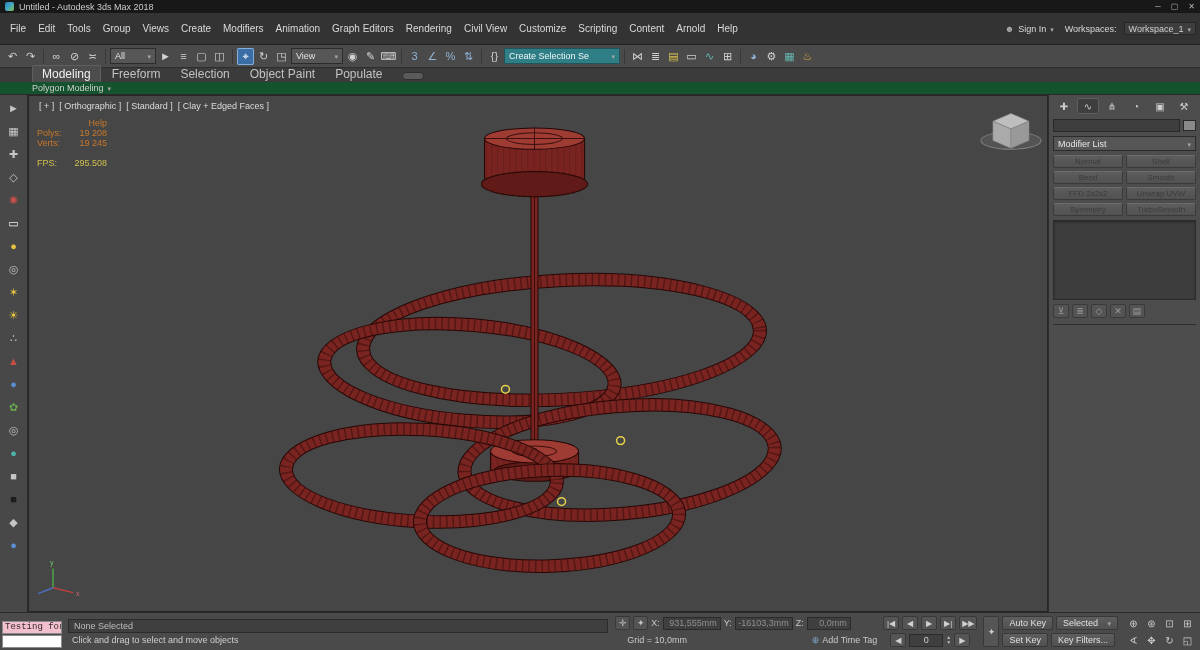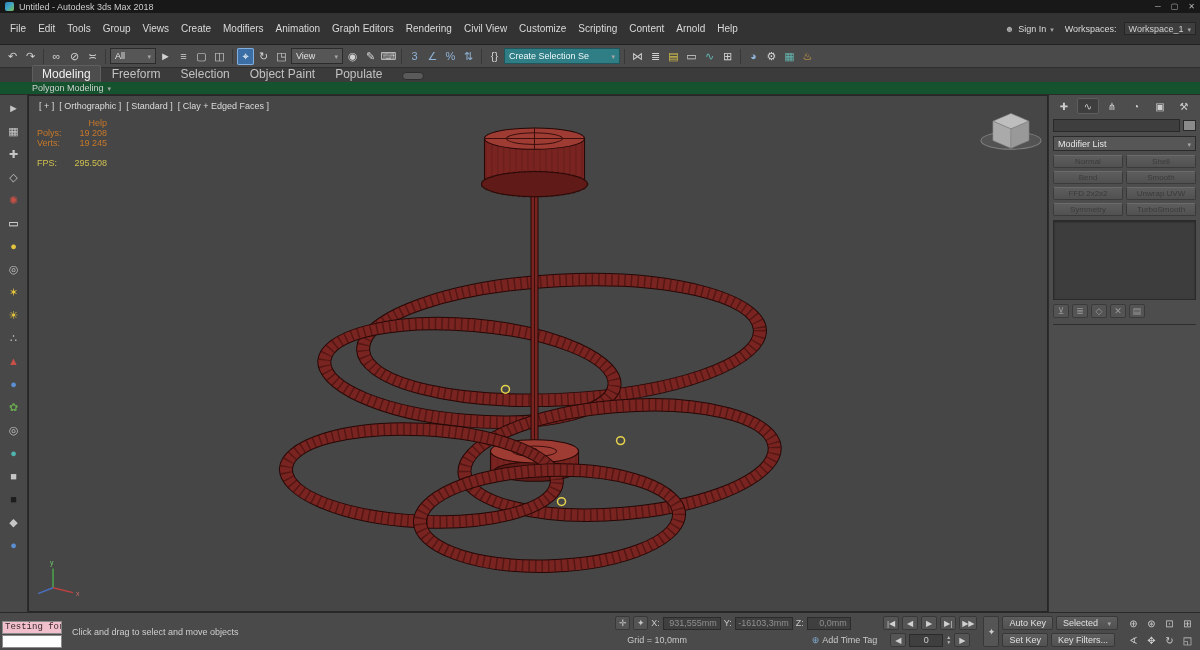--- a/index.html
+++ b/index.html
@@ -550,20 +550,23 @@
   </div>
 
   <div class="statusbar">
 
     <div class="listener">
       <div class="pink"><span>Testing for i</span></div>
       <div class="white"></div>
     </div>
 
     <div class="sb-mid">
+      <div class="statusfield">
+          <span>None Selected</span>
+        </div>
       <div class="prompt">Click and drag to select and move objects</div>
     </div>
 
     <div class="sb-col" style="width:268px">
       <div class="sb-row">
         <div class="sicon">✛</div>
         <div class="sicon">✦</div>
         <span class="coordlbl">X:</span>
         <div class="coordfield">
             <span>931,555mm</span>

